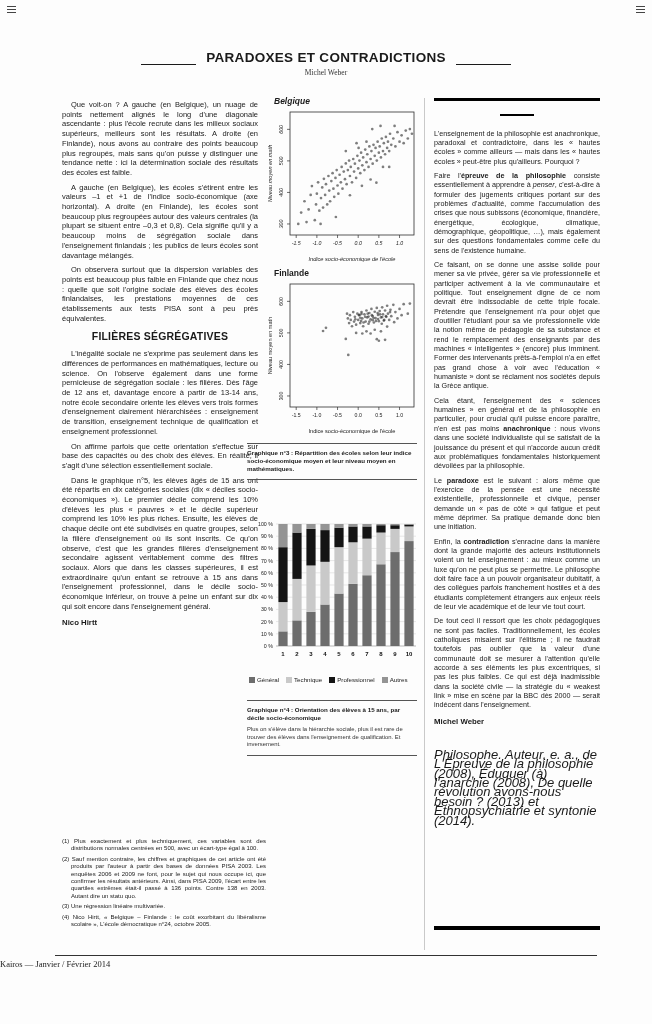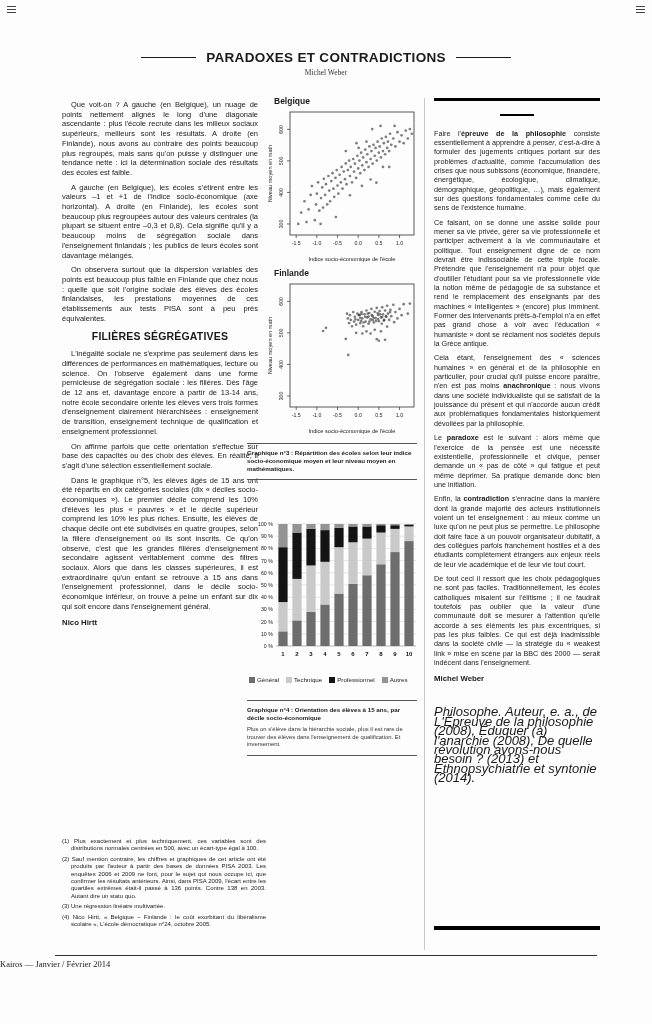--- a/index.html
+++ b/index.html
@@ -5,21 +5,21 @@
   html,body{margin:0;padding:0;}
   body{width:652px;height:1024px;background:#fdfdfd;position:relative;
        font-family:"Liberation Sans",sans-serif;color:#1a1a1a;overflow:hidden;}
   .page{position:absolute;inset:0;}
 
   .crop-mark{position:absolute;width:9px;height:7px;
     background:repeating-linear-gradient(#444 0 1px,transparent 1px 3px);}
 
   
   .header{position:absolute;top:50px;left:0;width:652px;text-align:center;}
-  .header-row{display:flex;align-items:center;justify-content:center;gap:10px;}
+  .header-row{display:flex;align-items:flex-end;justify-content:center;gap:10px;}
   .header-rule{width:55px;height:1px;background:#1a1a1a;}
   .header-title{font-size:13.5px;font-weight:bold;letter-spacing:.3px;white-space:nowrap;}
   .header-author{font-family:"Liberation Serif",serif;font-size:7.5px;margin-top:3px;color:#333;}
 
   
   .body-text{text-align:justify;}
   #col-left{position:absolute;left:62px;top:100px;width:196px;font-size:7.5px;line-height:9.7px;}
   #col-left p{margin:0 0 5px;text-indent:9px;}
   .section-heading{font-size:10.5px;font-weight:bold;text-align:center;margin:9px 0 7px;letter-spacing:.2px;}
   .byline{font-weight:bold;font-size:7.8px;margin-top:7px;}
@@ -87,21 +87,21 @@
     <div class="byline">Nico Hirtt</div>
   </div>
 
   <div id="left-footnotes">
     <div class="fn">(1) Plus exactement et plus techniquement, ces variables sont des distributions normales centrées en 500, avec un écart-type égal à 100.</div>
     <div class="fn">(2) Sauf mention contraire, les chiffres et graphiques de cet article ont été produits par l'auteur à partir des bases de données PISA 2003. Les enquêtes 2006 et 2009 ne font, pour le sujet qui nous occupe ici, que confirmer les résultats antérieurs. Ainsi, dans PISA 2009, l'écart entre les quartiles extrêmes était-il passé à 136 points. Contre 138 en 2003. Autant dire un statu quo.</div>
     <div class="fn">(3) Une régression linéaire multivariée.</div>
     <div class="fn">(4) Nico Hirtt, « Belgique – Finlande : le coût exorbitant du libéralisme scolaire », L'école démocratique n°24, octobre 2005.</div>
   </div>
 
-  <div class="chart-block" style="top:96px;">
+  <div class="chart-block" style="top:96px;font-style:italic;">
     <div class="chart-title">Belgique</div>
     <svg width="154" height="158">
         <rect x="26" y="5" width="124" height="123" fill="none" stroke="#2e2e2e" stroke-width="0.8"></rect>
         <line x1="32.199999999999996" y1="128" x2="32.199999999999996" y2="131" stroke="#2e2e2e" stroke-width="0.7"></line>
         <text x="32.199999999999996" y="138" font-size="5.2" text-anchor="middle" fill="#222">-1.5</text>
         <line x1="52.86666666666666" y1="128" x2="52.86666666666666" y2="131" stroke="#2e2e2e" stroke-width="0.7"></line>
         <text x="52.86666666666666" y="138" font-size="5.2" text-anchor="middle" fill="#222">-1.0</text>
         <line x1="73.53333333333333" y1="128" x2="73.53333333333333" y2="131" stroke="#2e2e2e" stroke-width="0.7"></line>
         <text x="73.53333333333333" y="138" font-size="5.2" text-anchor="middle" fill="#222">-0.5</text>
         <line x1="94.19999999999999" y1="128" x2="94.19999999999999" y2="131" stroke="#2e2e2e" stroke-width="0.7"></line>
@@ -451,20 +451,21 @@
     <div class="caption-title">Graphique n°4 :  Orientation des élèves à 15 ans, par décile socio-économique</div>
     <div class="caption-note">Plus on s'élève dans la hiérarchie sociale, plus il est rare de trouver des élèves dans l'enseignement de qualification. Et inversement.</div>
   </div>
 
   <div class="col-divider"></div>
 
   <div id="col-right">
     <div class="top-bar"></div>
     <div class="title-rule"></div>
     <div class="body-text">
+      <p><span>L'enseignement de la philosophie est anachronique, paradoxal et contradictoire, dans les « hautes écoles » comme ailleurs — mais dans les « hautes écoles » peut-être plus qu'ailleurs. Pourquoi ?</span></p>
       <p><span>Faire l'</span><span style="font-weight: bold;">épreuve de la philosophie</span><span> consiste essentiellement à apprendre à </span><span style="font-style: italic;">penser</span><span>, c'est-à-dire à formuler des jugements critiques portant sur des problèmes d'actualité, comme l'accumulation des crises que nous subissons (économique, financière, énergétique, écologique, climatique, démographique, géopolitique, …), mais également sur des questions fondamentales comme celle du sens de l'existence humaine.</span></p>
       <p><span>Ce faisant, on se donne une assise solide pour mener sa vie privée, gérer sa vie professionnelle et participer activement à la vie communautaire et politique. Tout enseignement digne de ce nom devrait être indissociable de cette triple focale. Prétendre que l'enseignement n'a pour objet que d'outiller l'étudiant pour sa vie professionnelle vide la notion même de pédagogie de sa substance et rend le remplacement des enseignants par des machines « intelligentes » (encore) plus imminent. Former des intervenants prêts-à-l'emploi n'a en effet pas grand chose à voir avec l'éducation « humaniste » dont se réclament nos sociétés depuis la Grèce antique.</span></p>
       <p><span>Cela étant, l'enseignement des « sciences humaines » en général et de la philosophie en particulier, pour crucial qu'il puisse encore paraître, n'en est pas moins </span><span style="font-weight: bold;">anachronique</span><span> : nous vivons dans une société individualiste qui se satisfait de la jouissance du présent et qui n'accorde aucun crédit aux problématiques fondamentales historiquement dévoilées par la philosophie.</span></p>
       <p><span>Le </span><span style="font-weight: bold;">paradoxe</span><span> est le suivant : alors même que l'exercice de la pensée est une nécessité existentielle, professionnelle et civique, penser demande un « pas de côté » qui fatigue et peut même déprimer. Sa pratique demande donc bien une initiation.</span></p>
       <p><span>Enfin, la </span><span style="font-weight: bold;">contradiction</span><span> s'enracine dans la manière dont la grande majorité des acteurs institutionnels voient un tel enseignement : au mieux comme un luxe qu'on ne peut plus se permettre. Le philosophe doit faire face à un pouvoir organisateur dubitatif, à des collègues parfois franchement hostiles et à des étudiants complètement étrangers aux enjeux réels de leur vie académique et de leur vie tout court.</span></p>
       <p><span>De tout ceci il ressort que les choix pédagogiques ne sont pas faciles. Traditionnellement, les écoles catholiques misaient sur l'élitisme ; il ne faudrait toutefois pas oublier que la valeur d'une communauté doit se mesurer à l'attention qu'elle accorde à ses éléments les plus excentriques, si pas les plus faibles. Ce qui est déjà inadmissible dans la société civile — la stratégie du « weakest link » mise en scène par la BBC dès 2000 — serait indécent dans l'enseignement.</span></p>
     </div>
     <div class="byline">Michel Weber</div>
     <div class="bio">Philosophe. Auteur, e. a., de L'Épreuve de la philosophie (2008), Éduquer (à) l'anarchie (2008), De quelle révolution avons-nous besoin ? (2013) et Ethnopsychiatrie et syntonie (2014).</div>
   </div>

